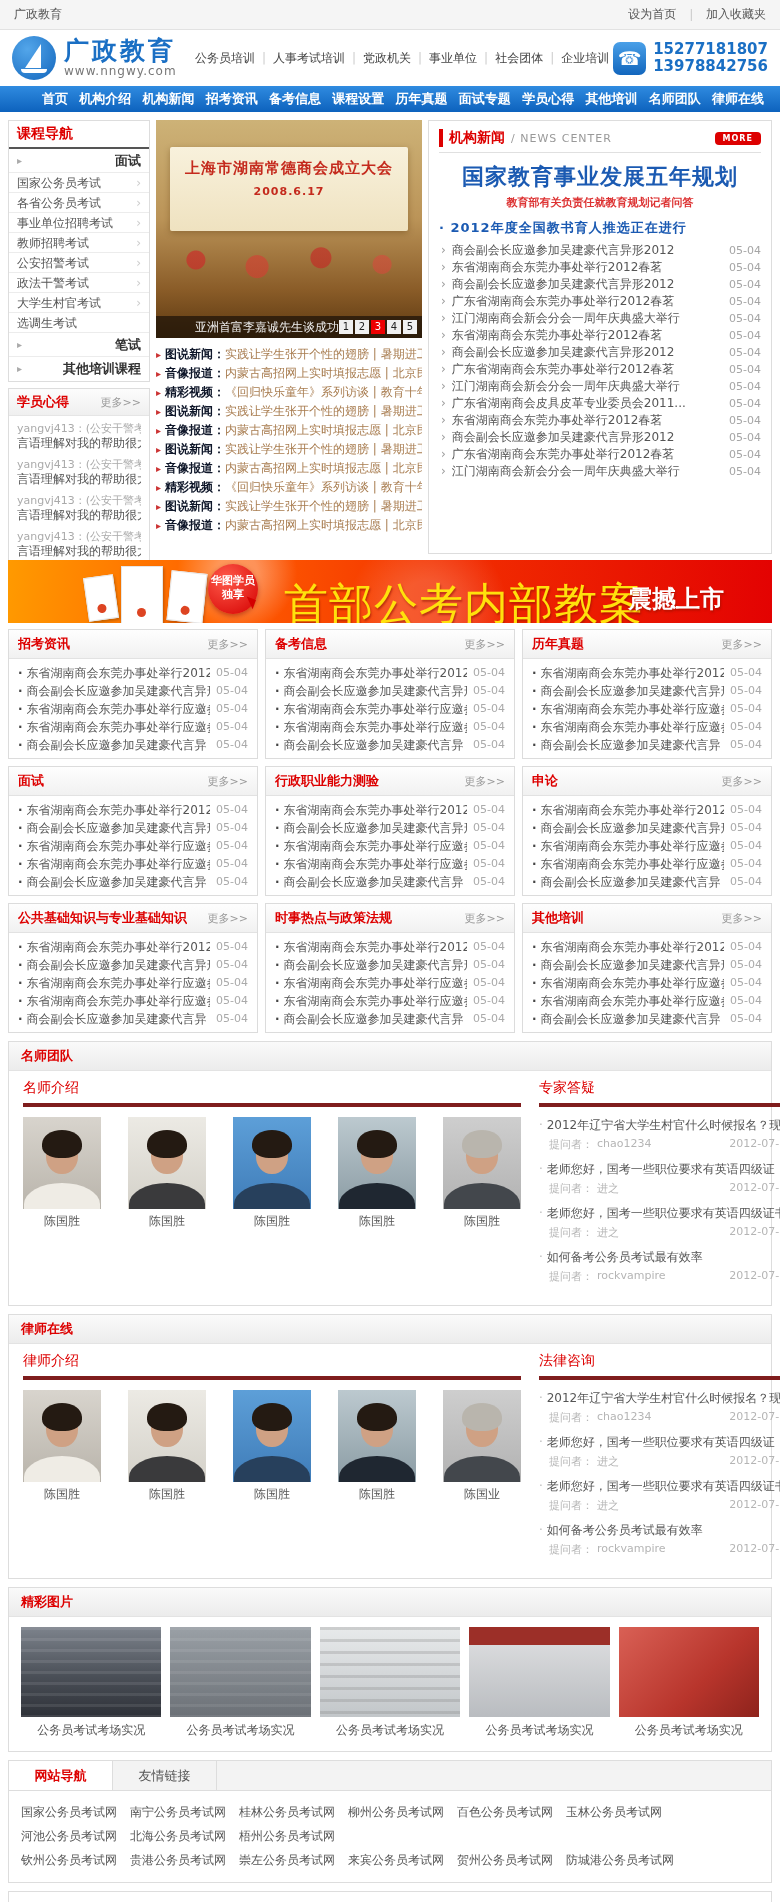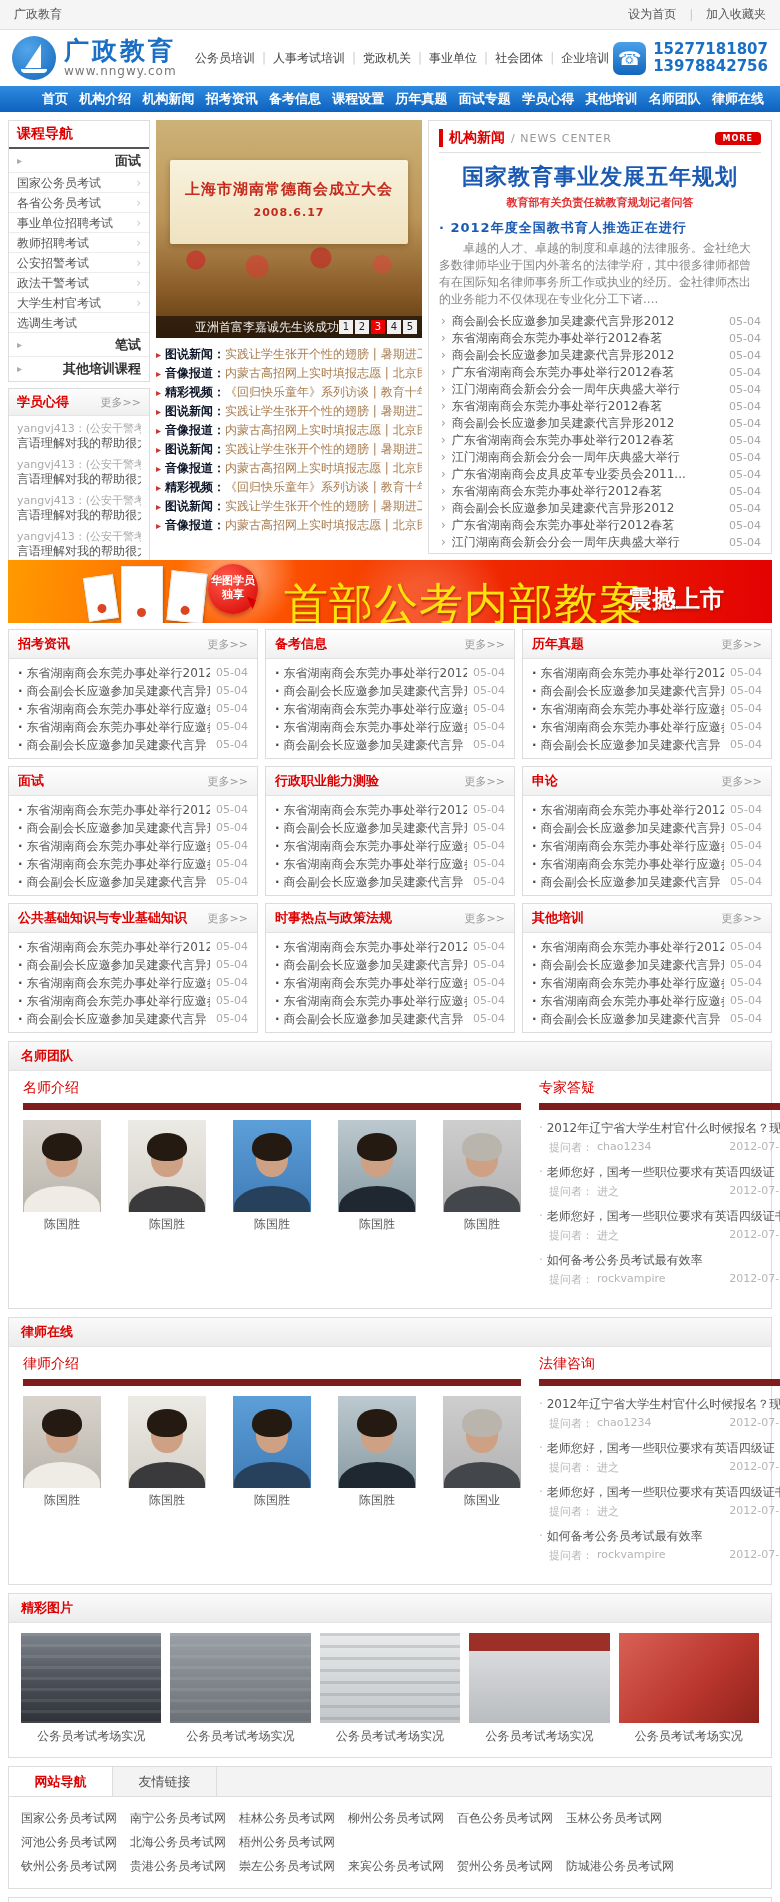--- a/index.html
+++ b/index.html
@@ -42,21 +42,21 @@
 .stu-hd{display:flex;justify-content:space-between;align-items:center;padding:4px 8px;background:linear-gradient(#fcfcfc,#efefef);border-bottom:1px solid #e5e5e5}
 .stu-hd b{color:#d00;font-size:13px}
 .more{font-size:11px;color:#999;cursor:pointer}
 .stu-item{padding:6px 8px 1px;cursor:pointer}
 .stu-user{font-size:11px;color:#aaa;line-height:14px;white-space:nowrap;overflow:hidden}
 .stu-text{font-size:12px;color:#555;line-height:15px;white-space:nowrap;overflow:hidden}
 
 .col-mid{width:266px;flex:none}
 .slideshow{height:218px;position:relative;overflow:hidden;background:linear-gradient(180deg,#cdb277 0%,#bb9458 45%,#8a5c28 78%,#5a370f 100%);cursor:pointer}
 .slideshow::before{content:"";position:absolute;left:0;top:118px;width:100%;height:44px;background:radial-gradient(circle at 15% 50%,rgba(205,40,40,.65) 0 9px,transparent 10px),radial-gradient(circle at 38% 65%,rgba(215,60,50,.6) 0 11px,transparent 12px),radial-gradient(circle at 62% 45%,rgba(200,35,35,.6) 0 10px,transparent 11px),radial-gradient(circle at 85% 60%,rgba(220,70,60,.55) 0 9px,transparent 10px)}
-.ss-banner{position:absolute;left:14px;right:14px;top:40px;height:84px;background:linear-gradient(#f8f1dc,#efe2c0);border-radius:2px;text-align:center;padding-top:20px;box-shadow:0 2px 6px rgba(80,50,10,.35)}
+.ss-banner{position:absolute;left:14px;right:14px;top:27px;height:84px;background:linear-gradient(#f8f1dc,#efe2c0);border-radius:2px;text-align:center;padding-top:12px;box-shadow:0 2px 6px rgba(80,50,10,.35)}
 .ss-t1{font-size:15px;font-weight:bold;color:#c42a1d;letter-spacing:1px}
 .ss-t2{font-size:11px;font-weight:bold;color:#c42a1d;margin-top:7px;letter-spacing:1px}
 .ss-caption{position:absolute;left:0;right:0;bottom:0;height:22px;background:rgba(28,18,8,.72);color:#eee;font-size:12px;line-height:22px;padding:0 5px;display:flex;justify-content:flex-end;align-items:center}
 .ss-cap-text{white-space:nowrap;overflow:hidden}
 .pager{display:flex;gap:2px}
 .pager span{width:14px;height:14px;background:#f0f0f0;color:#222;font-size:10px;line-height:14px;text-align:center;cursor:pointer}
 .pager span.on{background:#e00;color:#fff}
 .mid-news{margin-top:7px}
 .mid-news li{height:19px;line-height:19px;font-size:12px;white-space:nowrap;overflow:hidden;cursor:pointer}
 .mid-news li::before{content:"▸";color:#c33;font-size:10px;margin-right:4px}
@@ -99,21 +99,21 @@
 .nbox li{display:flex;height:18px;line-height:18px;font-size:12px;color:#555;cursor:pointer}
 .nbox li::before{content:"·";font-weight:bold;margin-right:4px;color:#444}
 .nbox .txt{flex:1;white-space:nowrap;overflow:hidden;margin-right:6px}
 .nbox .date{color:#aaa;font-size:11px}
 
 .secbox{border:1px solid #ddd;margin-bottom:8px;background:#fff}
 .secbox-hd{padding:5px 12px;background:linear-gradient(#fafafa,#ececec);border-bottom:1px solid #e3e3e3;font-size:13px;font-weight:bold;color:#d00}
 .secbox-bd{display:flex;padding:8px 14px 12px}
 .sb-left{width:498px;flex:none}
 .sb-right{flex:1;padding-left:18px}
-.sb-title{font-size:14px;color:#d00;padding-bottom:6px;border-bottom:7px solid #7f1d1d;margin-bottom:10px}
+.sb-title{font-size:14px;color:#d00;padding-bottom:6px;border-bottom:4px solid #7f1d1d;margin-bottom:10px}
 .people{display:flex;gap:27px}
 .person{width:90px;cursor:pointer}
 .portrait{height:92px;position:relative;overflow:hidden;background:#ccc}
 .portrait i{position:absolute;left:50%;top:13px;width:40px;height:28px;margin-left:-20px;border-radius:50% 50% 42% 42%;background:#241a12}
 .portrait::before{content:"";position:absolute;left:50%;top:21px;width:32px;height:36px;margin-left:-16px;border-radius:48%;background:#cfa184}
 .portrait::after{content:"";position:absolute;left:50%;bottom:-16px;width:76px;height:42px;margin-left:-38px;border-radius:50% 50% 0 0;background:#333}
 .p1{background:linear-gradient(#d8d4cd,#b9b4ab)} .p1::after{background:#efece5}
 .p2{background:linear-gradient(#eceae4,#d4d1c9)} .p2::after{background:#3a3a3c}
 .p3{background:linear-gradient(#5d9fd8,#3f7cb8)} .p3::after{background:#27405c}
 .p4{background:linear-gradient(#bcc9cf,#8b9ca4)} .p4::after{background:#1f2731}
@@ -291,21 +291,20 @@
 
     <div class="col-right">
       <div class="on-hd">
         <span class="bar-title">机构新闻</span>
         <span class="on-sub">/ <span>NEWS CENTER</span></span>
         <span class="more-pill">MORE</span>
       </div>
       <div class="headline">国家教育事业发展五年规划</div>
       <div class="subheadline">教育部有关负责任就教育规划记者问答</div>
       <div class="feat-title">2012年度全国教书育人推选正在进行</div>
-      <div class="feat-body">卓越的人才、卓越的制度和卓越的法律服务。金社绝大多数律师毕业于国内外著名的法律学府，其中很多律师都曾有在国际知名律师事务所工作或执业的经历。金社律师杰出的业务能力不仅体现在专业化分工下诸....</div>
       <ul class="org-list">
         <li>
             <span class="txt">商会副会长应邀参加吴建豪代言异形2012</span>
             <span class="date">05-04</span>
           </li>
         <li>
             <span class="txt">东省湖南商会东莞办事处举行2012春茗</span>
             <span class="date">05-04</span>
           </li>
         <li>

